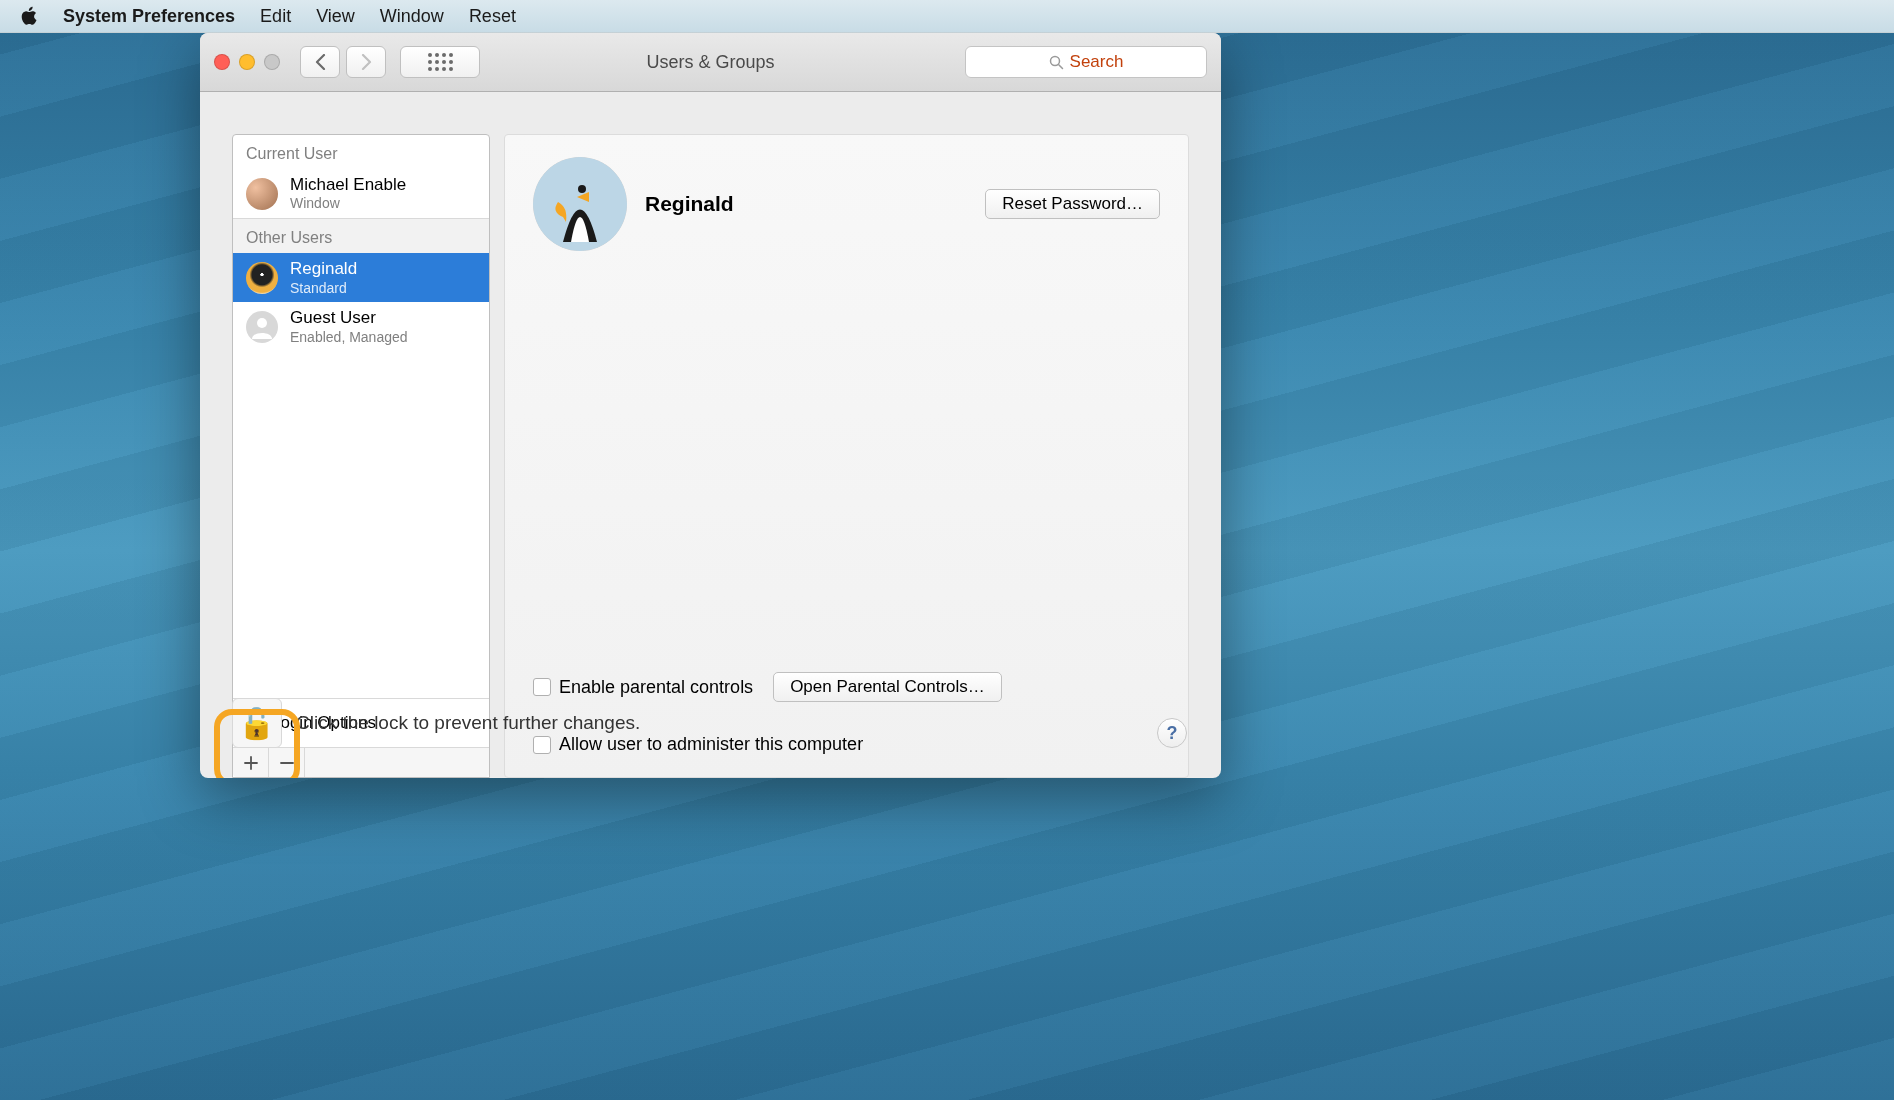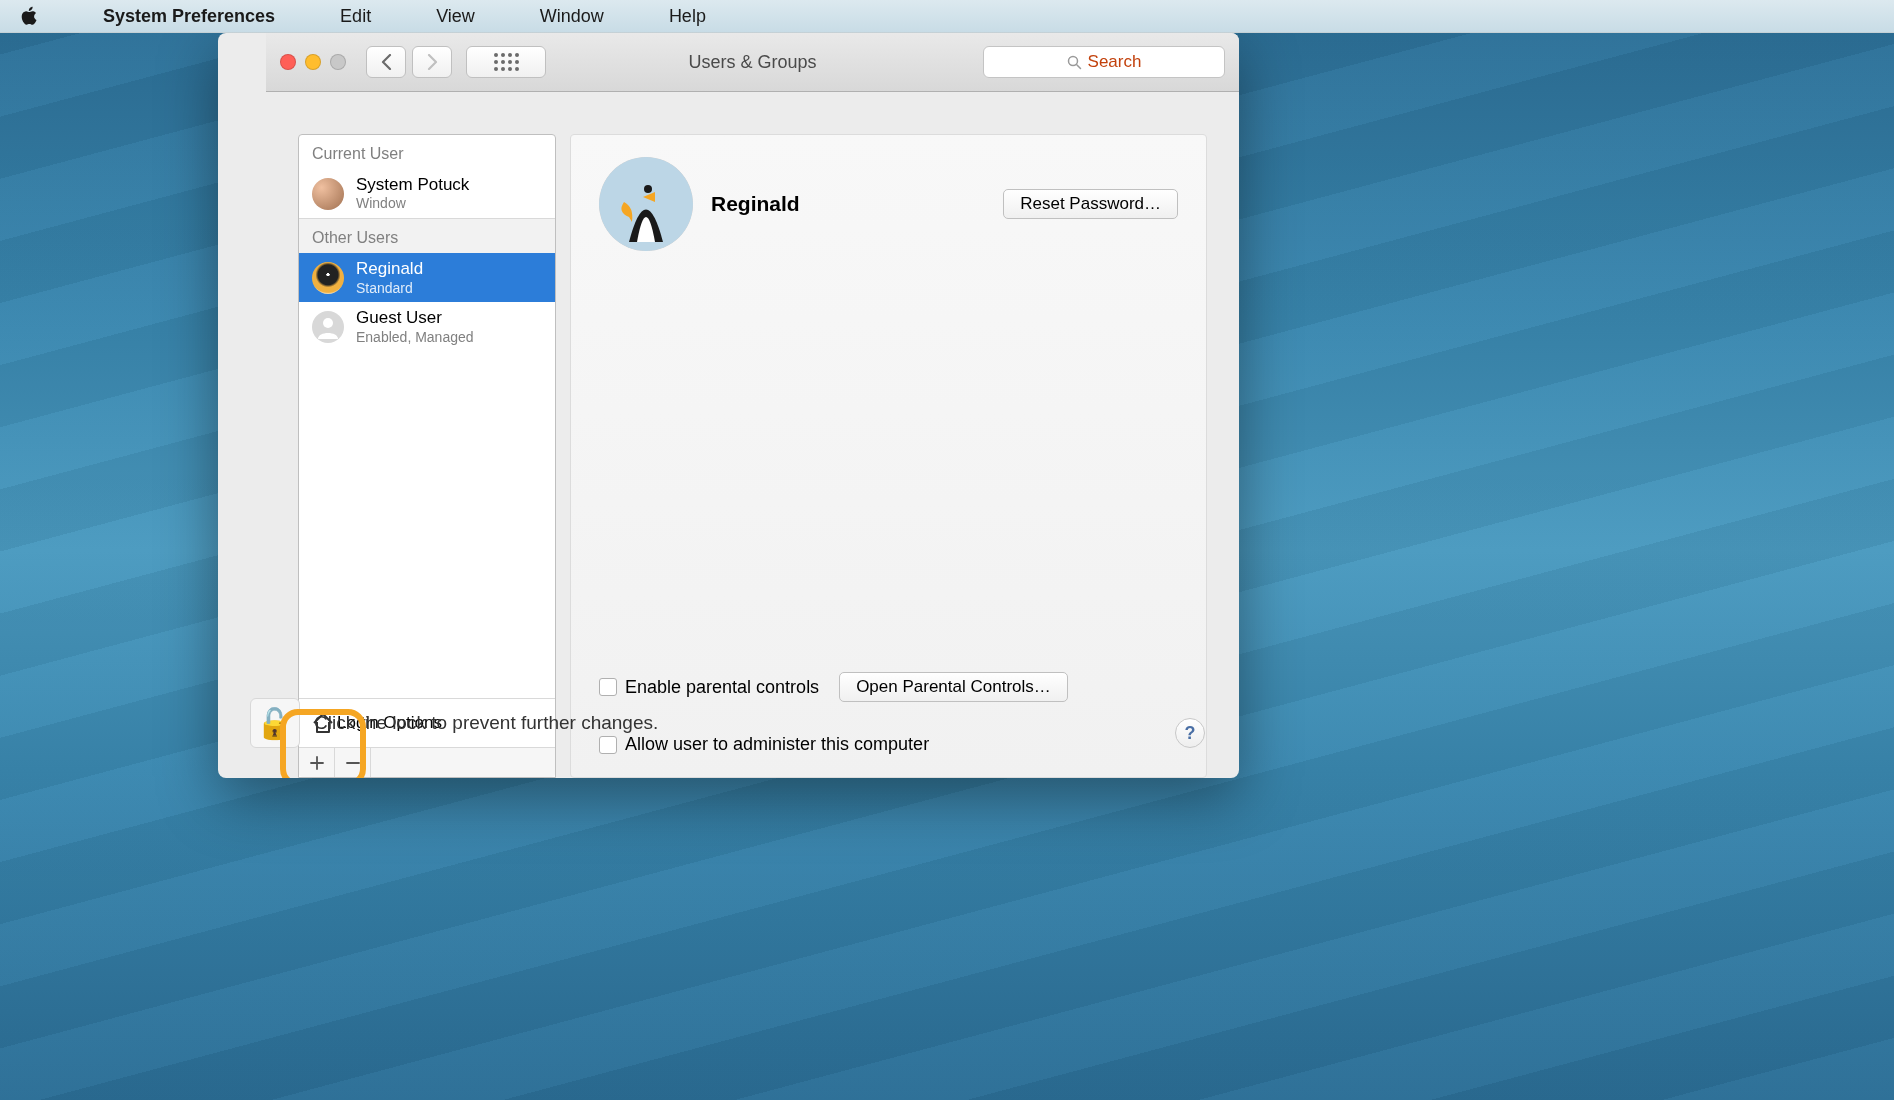--- a/index.html
+++ b/index.html
@@ -1,23 +1,23 @@
 <!DOCTYPE html>
 <html><head>
   <meta charset="utf-8">
   <style>
     * { margin: 0; padding: 0; box-sizing: border-box; font-family: -apple-system, BlinkMacSystemFont, "Helvetica Neue", sans-serif; }
     body { width: 1894px; height: 1100px; overflow: hidden; position: relative; background: linear-gradient(135deg, #1a5f8a 0%, #2a7ba8 25%, #3d8fb5 50%, #2a7ba8 75%, #1a5f8a 100%); }
     .desktop-bg { position: absolute; inset: 0; background: linear-gradient(180deg, #2b6e96 0%, #3a88b0 30%, #4a9ac0 50%, #3a88b0 70%, #2b6e96 100%); }
     .desktop-bg::before { content:''; position:absolute; inset:0; background: repeating-linear-gradient(-15deg, rgba(255,255,255,0.02) 0, rgba(255,255,255,0.02) 60px, rgba(0,0,0,0.05) 60px, rgba(0,0,0,0.05) 120px); }
     .menubar { position: absolute; top: 0; left: 0; right: 0; height: 33px; background: linear-gradient(180deg, #dce9ef 0%, #c8dce6 100%); display: flex; align-items: center; padding: 0 20px; gap: 25px; z-index: 100; border-bottom: 1px solid rgba(0,0,0,0.1); }
     .apple-logo { width: 18px; height: 20px; }
-    .menubar-item { font-size: 18px; color: #1a1a1a; cursor: default; margin-left: 40px; }
+    .menubar-item { font-size: 18px; color: #1a1a1a; cursor: default; }
     .menubar-item.bold { font-weight: 700; }
-    .window { position: absolute; left: 218px; top: 33px; width: 1021px; height: 745px; background: #ececec; border-radius: 8px; box-shadow: 0 20px 60px rgba(0,0,0,0.4); overflow: hidden; display:flex; flex-direction:column;padding-left:48px; }
+    .window { position: absolute; left: 200px; top: 33px; width: 1021px; height: 745px; background: #ececec; border-radius: 8px; box-shadow: 0 20px 60px rgba(0,0,0,0.4); overflow: hidden; display:flex; flex-direction:column; }
     .titlebar { height: 59px; background: linear-gradient(180deg, #e9e9e9 0%, #d8d8d8 100%); border-bottom: 1px solid #b0b0b0; display: flex; align-items: center; padding: 0 14px; position: relative; }
     .traffic-lights { display: flex; gap: 9px; }
     .tl { width: 16px; height: 16px; border-radius: 50%; border: 0.5px solid rgba(0,0,0,0.15); }
     .tl-close { background: #ff5f57; }
     .tl-min { background: #ffbd2e; }
     .tl-max { background: #c8c8c8; }
     .nav-group { display:flex; margin-left: 20px; gap:6px; }
     .nav-btn { width: 40px; height: 32px; background: linear-gradient(#ffffff,#f0f0f0); border:1px solid #c0c0c0; border-radius: 6px; display:flex; align-items:center; justify-content:center; font-size:16px; color:#6b6b6b; }
     .grid-btn { width: 80px; height:32px; margin-left: 14px; background: linear-gradient(#ffffff,#f0f0f0); border:1px solid #c0c0c0; border-radius: 6px; display:flex; align-items:center; justify-content:center; }
     .grid-icon { display:grid; grid-template-columns: repeat(4, 4px); grid-template-rows: repeat(3, 4px); gap: 3px; }
@@ -60,21 +60,21 @@
 <div class="desktop-bg"></div>
 
 <div class="menubar">
   <svg class="apple-logo" viewBox="0 0 20 24">
     <path fill="#1a1a1a" d="M16.1 12.6c0-2.8 2.3-4.1 2.4-4.2-1.3-1.9-3.3-2.2-4-2.2-1.7-.2-3.3 1-4.2 1s-2.2-1-3.6-1c-1.8 0-3.5 1.1-4.5 2.7-1.9 3.3-.5 8.2 1.4 10.9.9 1.3 2 2.8 3.4 2.7 1.4-.1 1.9-.9 3.6-.9s2.1.9 3.6.9c1.5 0 2.4-1.3 3.3-2.7.7-1 1.2-2 1.5-3.1-1.5-.6-2.9-2.2-2.9-4.1zM13.2 4.3c.8-.9 1.3-2.2 1.1-3.5-1.1 0-2.5.7-3.3 1.7-.7.8-1.3 2.1-1.2 3.4 1.3.1 2.6-.6 3.4-1.6z"></path>
   </svg>
   <span class="menubar-item bold">System Preferences</span>
   <span class="menubar-item">Edit</span>
   <span class="menubar-item">View</span>
   <span class="menubar-item">Window</span>
-  <span class="menubar-item">Help</span>
+  <span class="menubar-item">Reset</span>
 </div>
 
 <div class="window">
   <div class="titlebar">
     <div class="traffic-lights">
       <div class="tl tl-close"></div>
       <div class="tl tl-min"></div>
       <div class="tl tl-max"></div>
     </div>
     <div class="nav-group">
@@ -115,21 +115,21 @@
     </div>
   </div>
 
   <div class="content">
 
     <div class="sidebar">
       <div class="section-label">Current User</div>
       <div class="user-item">
         <div class="avatar-sm" style="background:radial-gradient(circle at 30% 30%, #f0c0a0, #a07050);"></div>
         <div class="user-text">
-          <span class="user-name">System Potuck</span>
+          <span class="user-name">Michael Enable</span>
           <span class="user-role">Window</span>
         </div>
       </div>
       <div class="section-label other">Other Users</div>
       <div class="user-item selected">
         <div class="avatar-sm" style="background:radial-gradient(circle at 50% 40%, #fff 6%, #222 7% 40%, #f0b040 50% 70%, #fff 80%);"></div>
         <div class="user-text">
           <span class="user-name">Reginald</span>
           <span class="user-role">Standard</span>
         </div>

